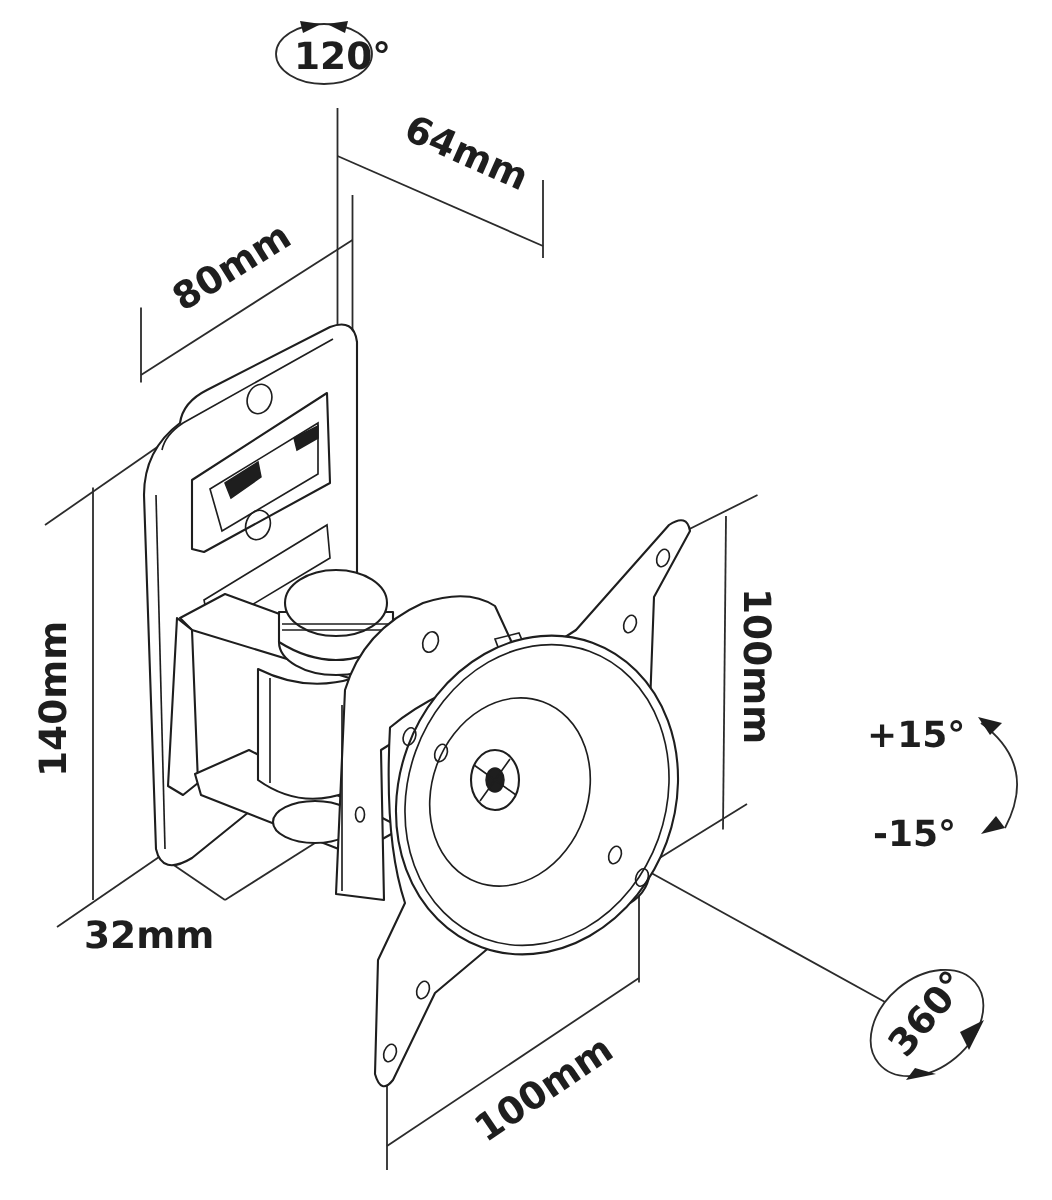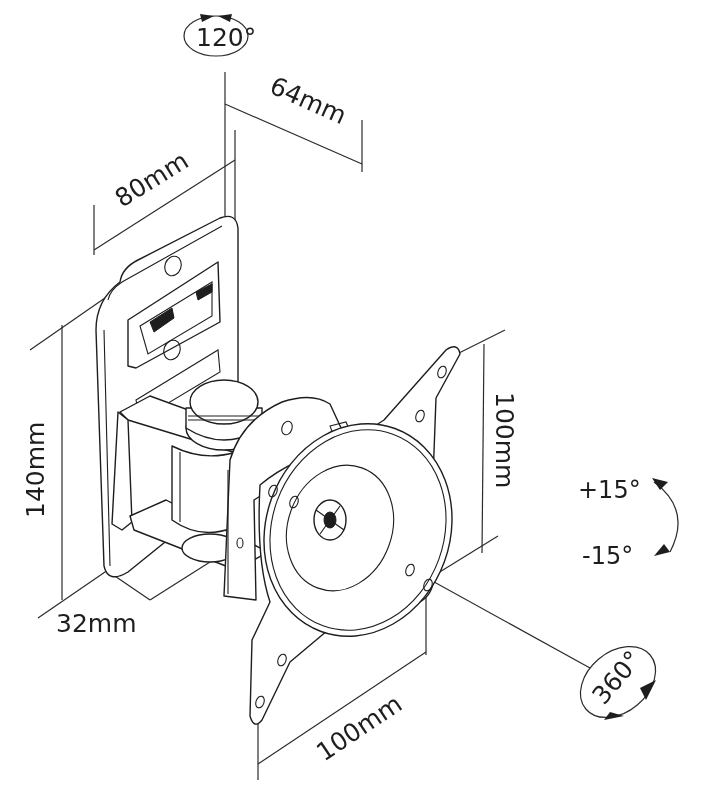--- a/index.html
+++ b/index.html
@@ -1,17 +1,17 @@
 <!DOCTYPE html>
 <html><head>
   <meta charset="utf-8">
   <style>
     html, body { margin: 0; padding: 0; background: #ffffff; }
     body { width: 701px; height: 800px; overflow: hidden; }
-    #stage { position: relative; width: 701px; height: 772px; }
+    #stage { position: relative; width: 701px; height: 772px; font-weight: bold; }
     svg { position: absolute; left: 0; top: 0; }
     .dim { fill: none; stroke: #2b2b2b; stroke-width: 1.2; }
     .part { fill: #ffffff; stroke: #1e1e1e; stroke-width: 1.4; stroke-linejoin: round; }
     .part-thin { fill: none; stroke: #1e1e1e; stroke-width: 1.1; }
     .dark { fill: #1e1e1e; stroke: #1e1e1e; stroke-width: 1; }
     .lbl { font-family: "DejaVu Sans", sans-serif; font-size: 25px; fill: #1e1e1e; }
     .lbl-sm { font-family: "DejaVu Sans", sans-serif; font-size: 24px; fill: #1e1e1e; }
     .arrow { fill: #1e1e1e; stroke: none; }
   </style>
 </head>

